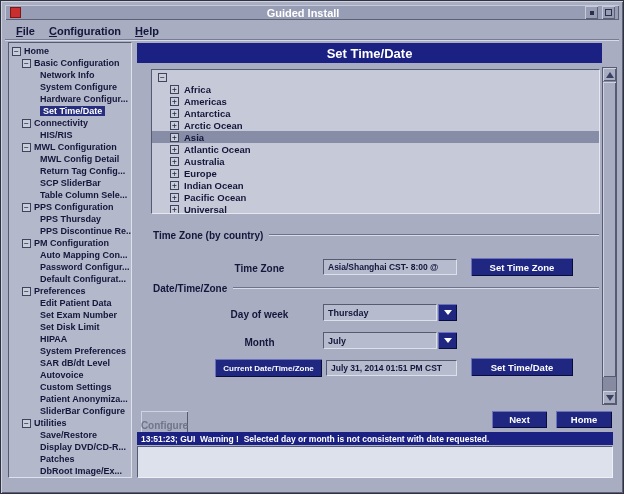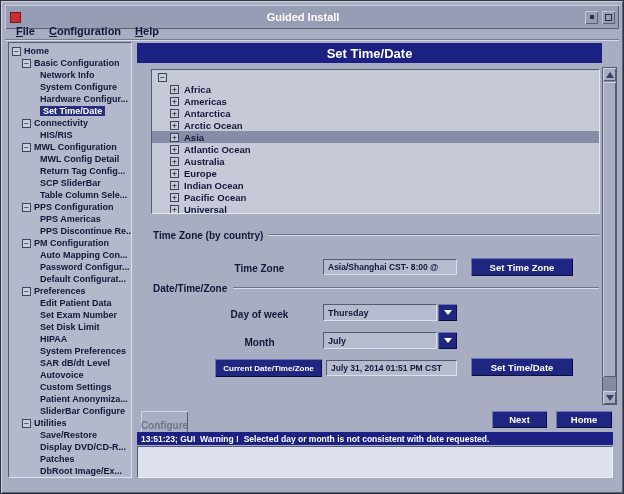--- a/index.html
+++ b/index.html
@@ -4,21 +4,21 @@
 <style>
   * { margin:0; padding:0; box-sizing:border-box; }
   html,body { width:624px; height:494px; }
   body { font-family:"Liberation Sans", sans-serif; background:#555a6b; }
 
   .win { position:relative; width:624px; height:494px; background:#a8adc1;
     border:1px solid #2e3140; overflow:hidden;
     box-shadow: inset 1px 1px 0 #cfd3e0, inset -1px -1px 0 #5d6176; }
 
   
-  .titlebar { position:absolute; left:4px; top:4px; right:4px; height:24px;
+  .titlebar { position:absolute; left:4px; top:4px; right:4px; height:15px;
     background:#979db4; display:flex; align-items:center;
     box-shadow: inset 1px 1px 0 #c6cad9, inset -1px -1px 0 #5d6176; }
   .title-icon { width:11px; height:11px; background:#c92f2f; border:1px solid #7e1616; margin-left:5px; flex:0 0 auto; }
   .title-text { flex:1; text-align:center; color:#ffffff; font-weight:bold; font-size:11px; }
   .tb-btn { width:13px; height:13px; margin-right:4px; background:#979db4; flex:0 0 auto;
     box-shadow: inset 1px 1px 0 #c6cad9, inset -1px -1px 0 #5d6176;
     display:flex; align-items:center; justify-content:center; }
   .glyph-min { width:4px; height:4px; background:#2c3046; }
   .glyph-max { width:7px; height:7px; border:1px solid #2c3046; }
 
@@ -212,21 +212,21 @@
         <span class="tree-lbl">Table Column Sele...</span>
       </div>
 
       <div class="tree-row" data-level="1">
         <span class="twisty">−</span>
         <span class="tree-lbl">PPS Configuration</span>
       </div>
 
       <div class="tree-row" data-level="2">
 
-        <span class="tree-lbl">PPS Americas</span>
+        <span class="tree-lbl">PPS Thursday</span>
       </div>
 
       <div class="tree-row" data-level="2">
 
         <span class="tree-lbl">PPS Discontinue Re...</span>
       </div>
 
       <div class="tree-row" data-level="1">
         <span class="twisty">−</span>
         <span class="tree-lbl">PM Configuration</span>

